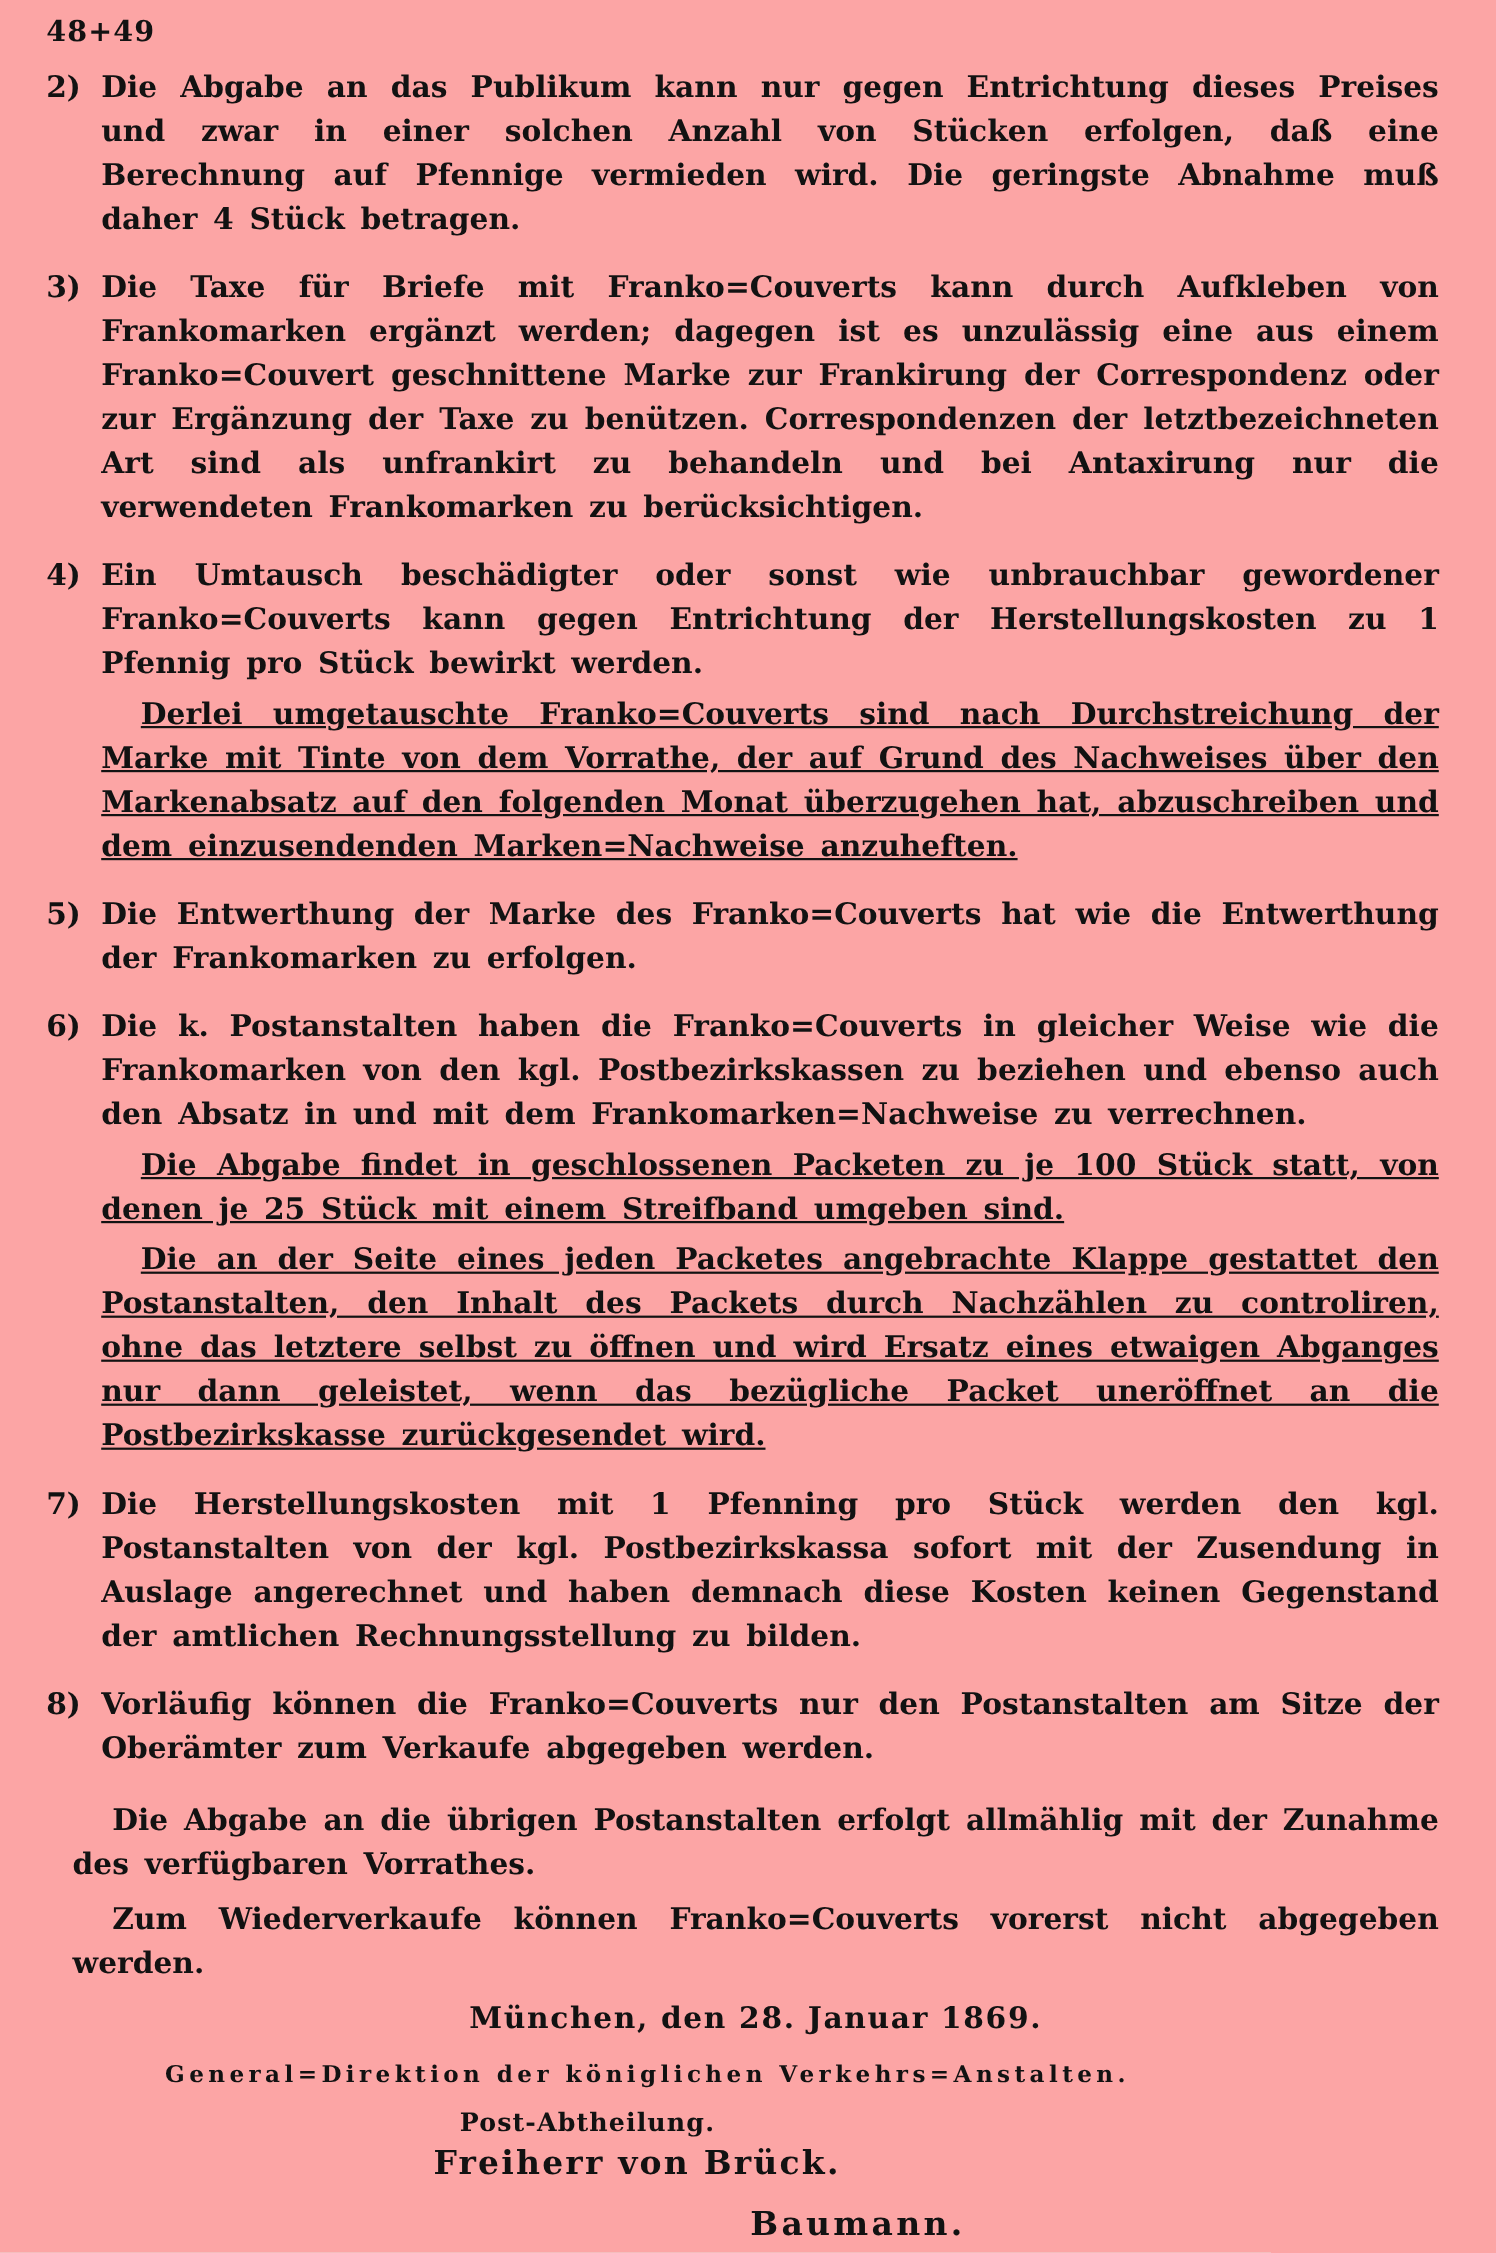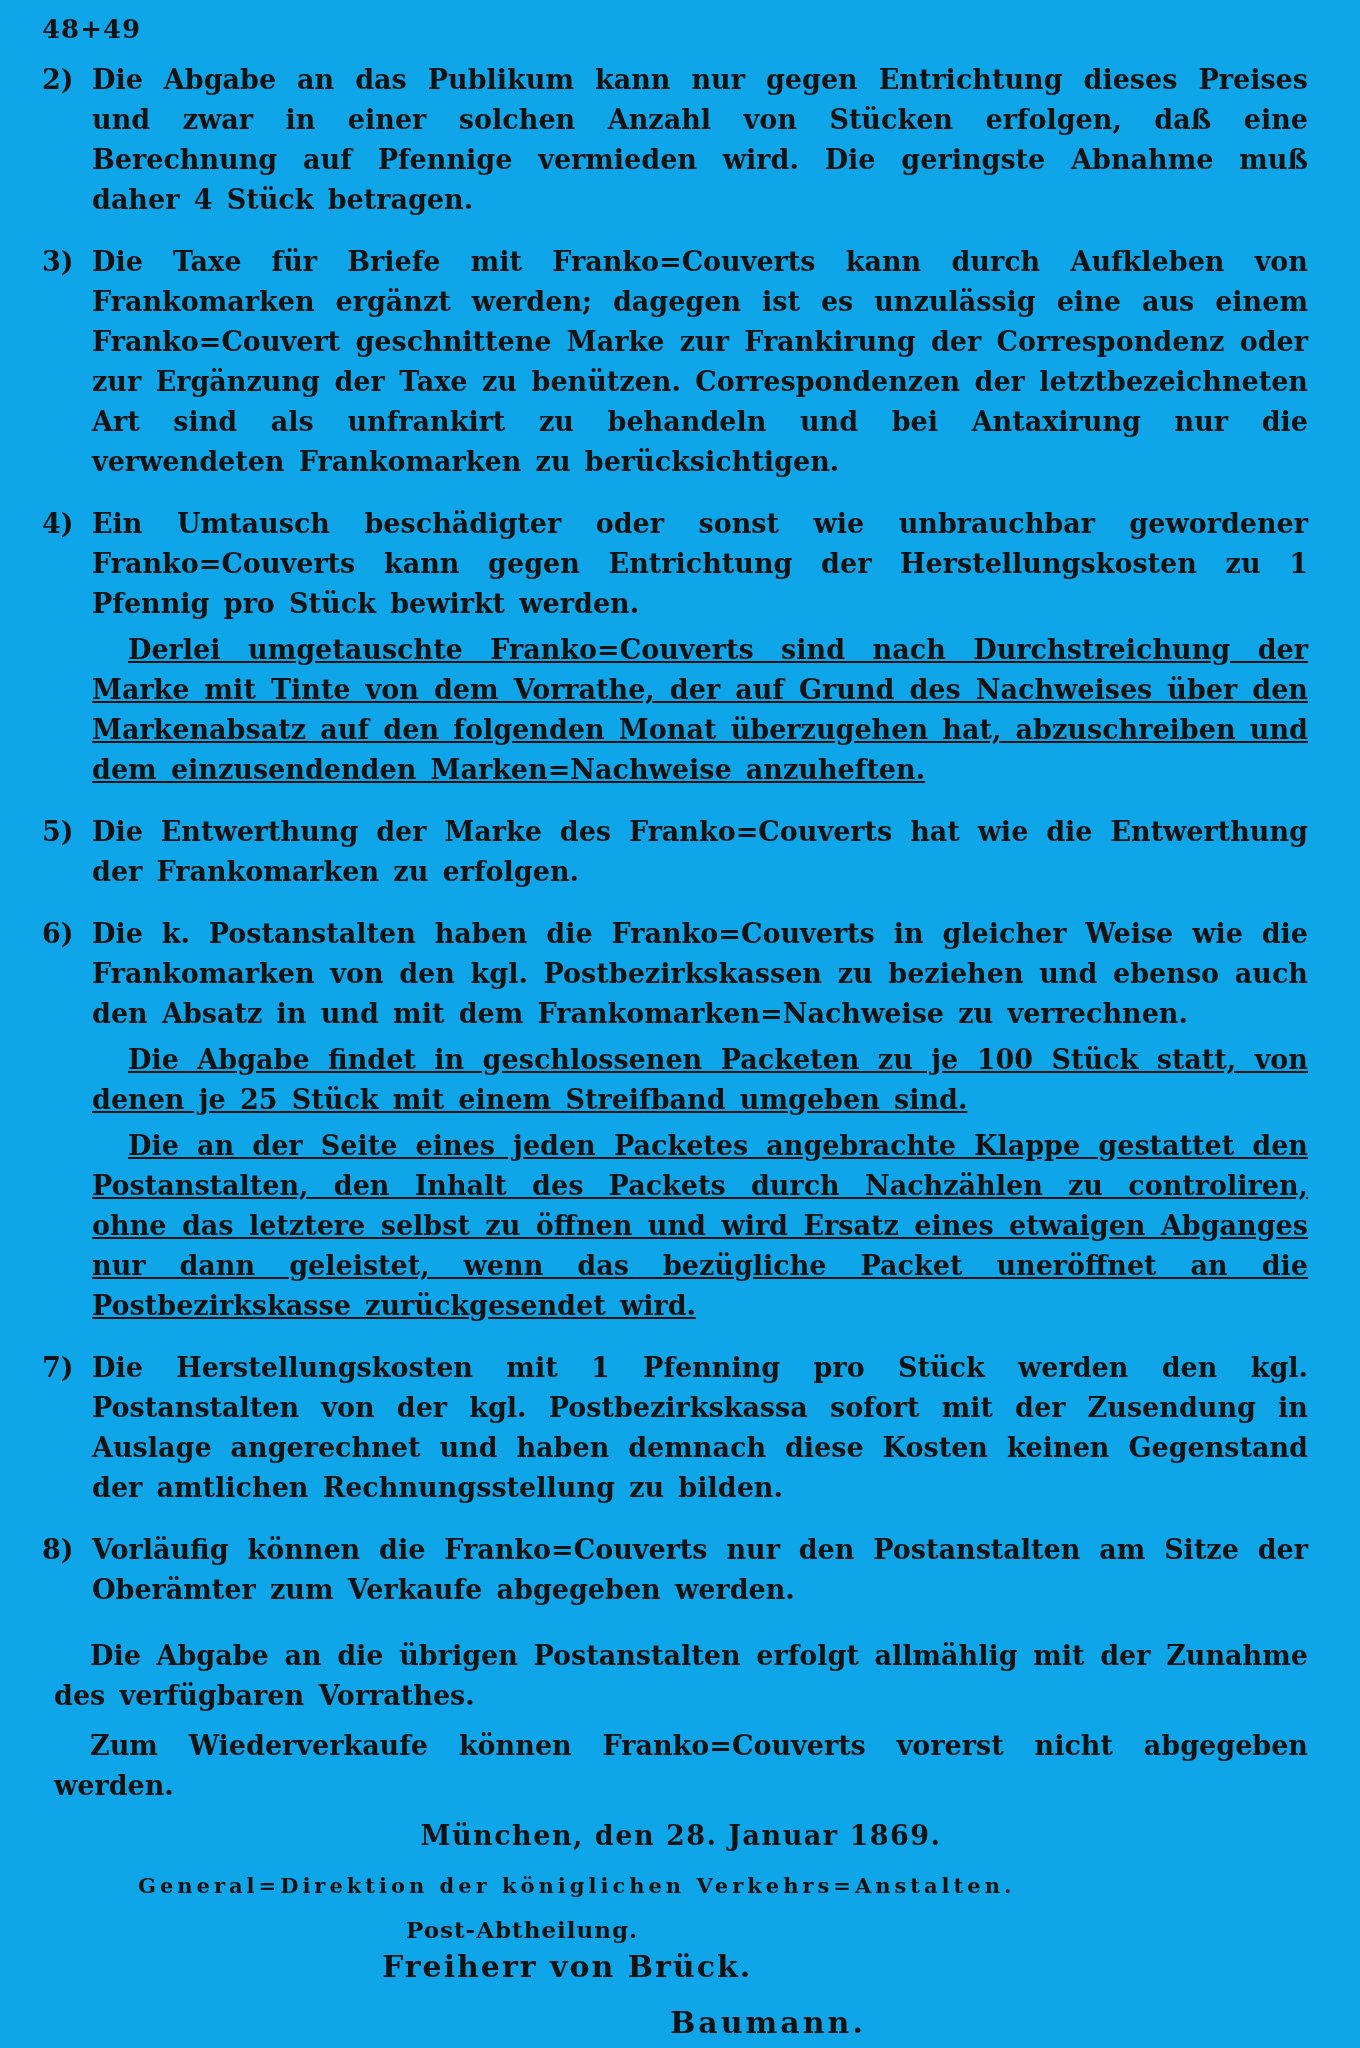--- a/index.html
+++ b/index.html
@@ -1,21 +1,21 @@
 <!DOCTYPE html>
 <html><head>
 <meta charset="utf-8">
 <style>
   html, body { margin: 0; padding: 0; background: #e8e8e8; }
   .page {
     position: relative;
     width: 1360px;
     height: 2048px;
     margin: 0 auto;
-    background: #0ea5e9;
+    background: #fca5a5;
     color: #121212;
     font-family: "DejaVu Serif", "Liberation Serif", serif;
     font-weight: bold;
     overflow: hidden;
     box-sizing: border-box;
     padding: 14px 52px 8px 42px;
   }
   .page-label {
     font-size: 26px;
     letter-spacing: 1px;
@@ -34,21 +34,21 @@
   }
   .body { flex: 1 1 auto; min-width: 0; }
   .body p {
     margin: 0;
     font-size: 27px;
     line-height: 40px;
     text-align: justify;
     word-spacing: 0.18em;
   }
   .body p + p { margin-top: 6px; text-indent: 36px; text-decoration: underline; }
-  .closing { margin-top: 26px; margin-left: 12px; }
+  .closing { margin-top: 26px; margin-left: 24px; }
   .close-para {
     margin: 0 0 10px 0;
     font-size: 27px;
     line-height: 40px;
     text-align: justify;
     word-spacing: 0.18em;
     text-indent: 36px;
   }
   .date-line {
     margin: 4px 0 10px 0;

